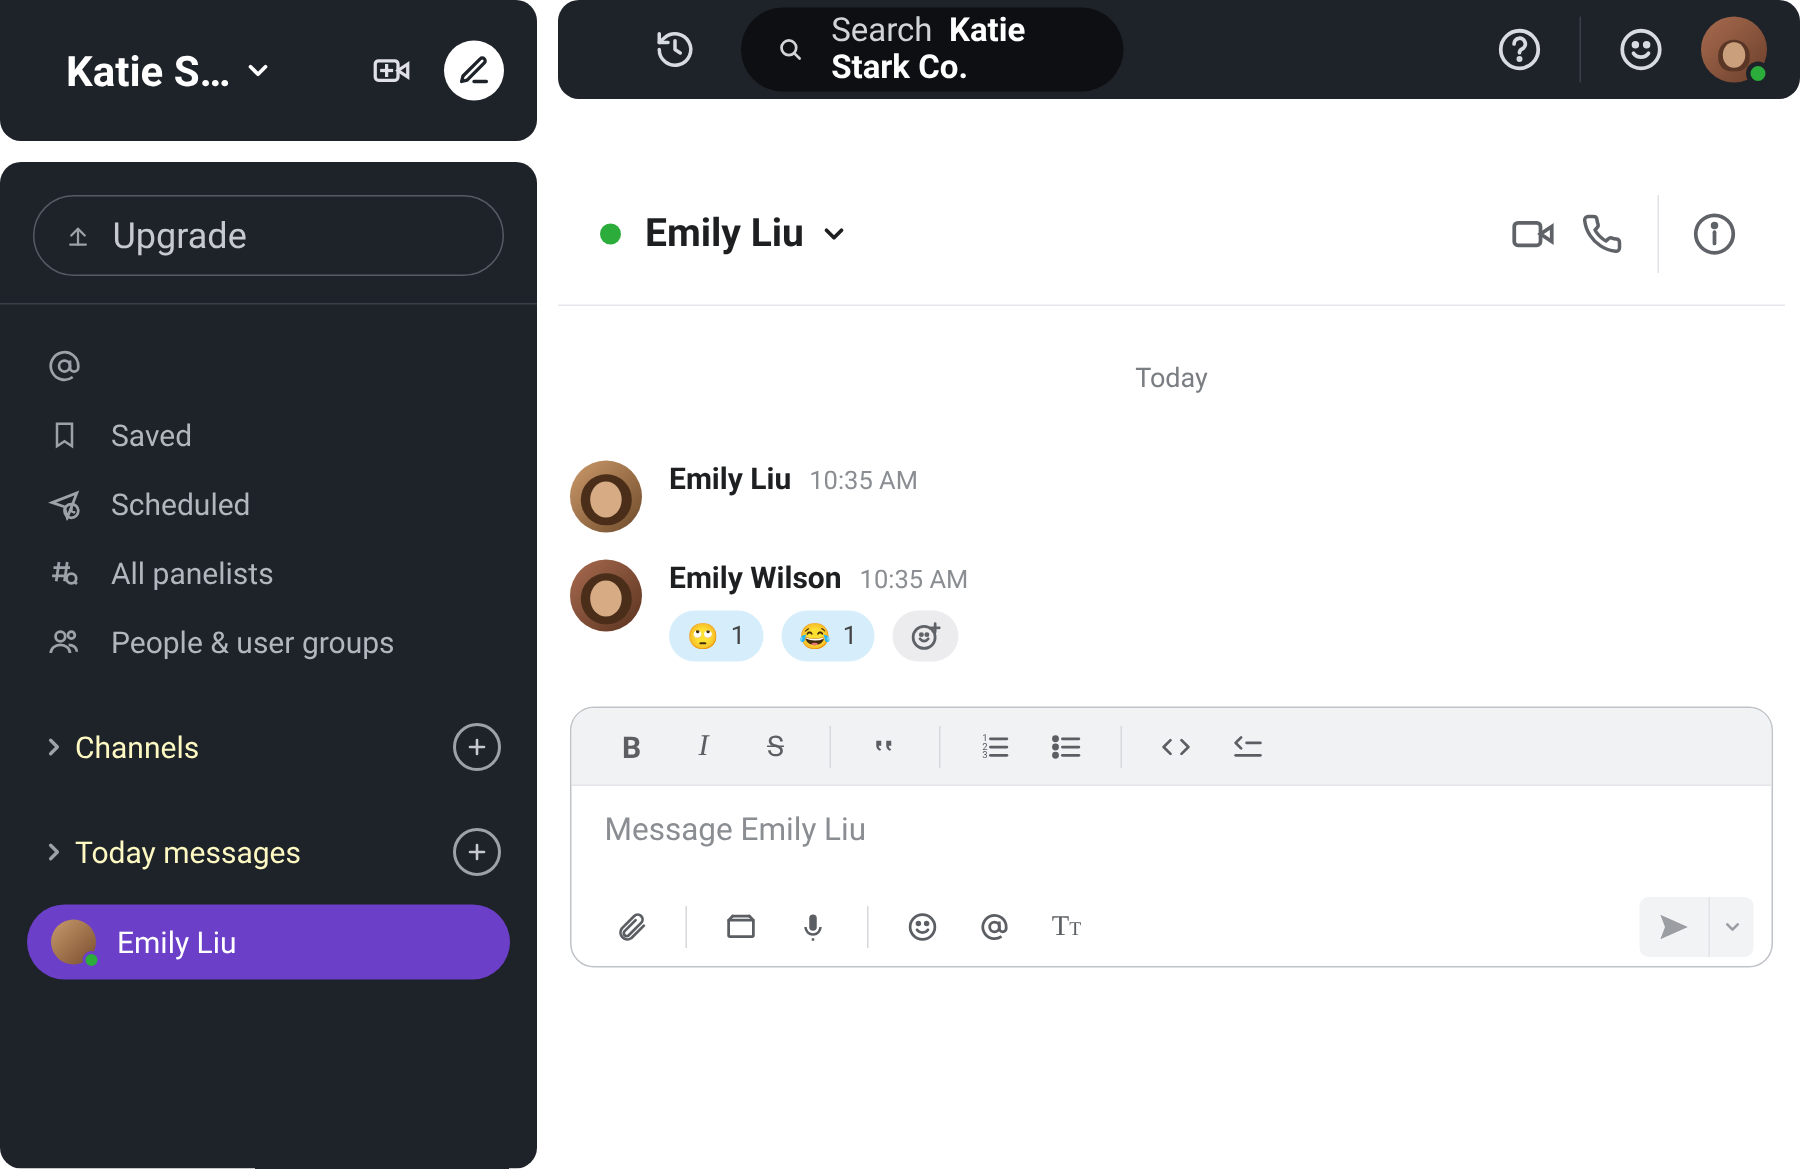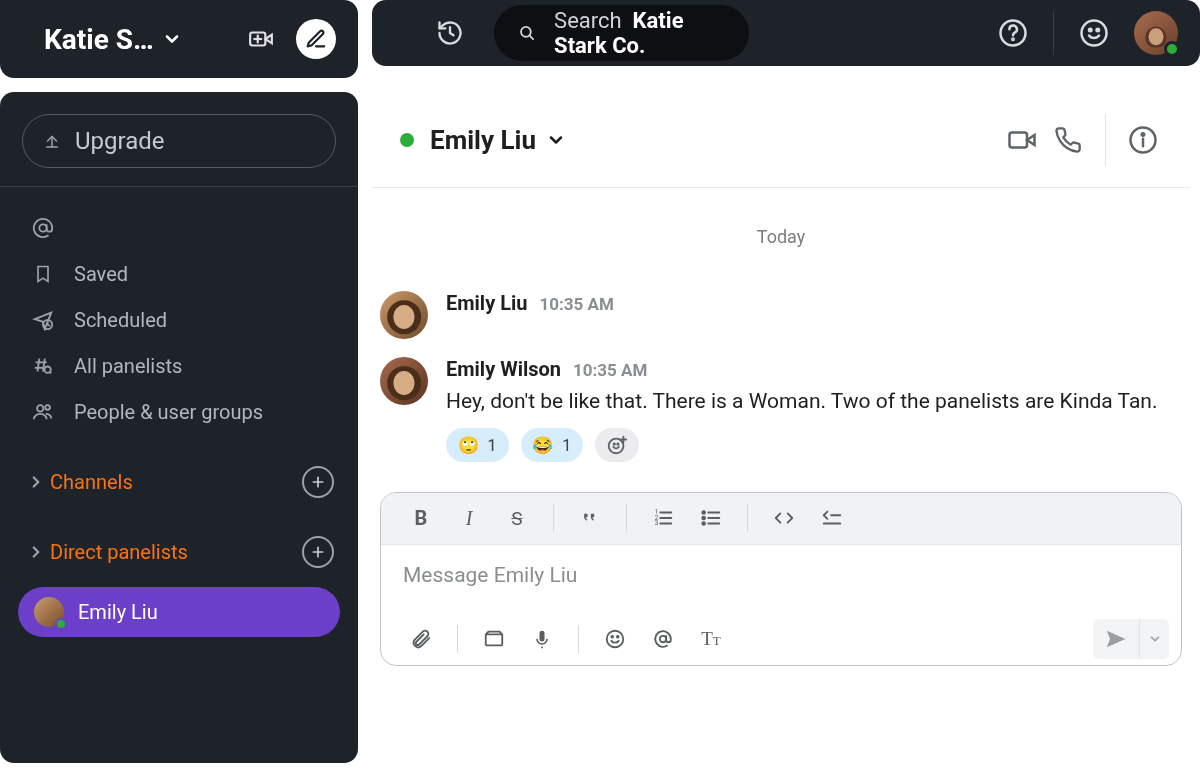--- a/index.html
+++ b/index.html
@@ -8,21 +8,21 @@
     background: #fff;
     width: 1200px;
     height: 779px;
     overflow: hidden;
     position: relative;
   }
   
   .topbars { display:flex; gap:14px; padding:0; }
   .ws-header {
     width: 358px;
-    height: 78px;
+    height: 94px;
     background: #1e2229;
     border-radius: 0 14px 14px 14px;
     display:flex; align-items:center;
     padding: 0 22px 0 44px;
     color:#fff;
   }
   .ws-name { font-size:28px; font-weight:700; color:#fff; flex:0 0 auto; }
   .ws-caret { margin-left:8px; }
   .ws-header .spacer { flex:1; }
   .ws-icon { width:42px; height:42px; display:flex; align-items:center; justify-content:center; color:#dfe1e6; cursor:pointer; border-radius:8px; }
@@ -93,21 +93,21 @@
     color:#b2b6bd;
     border-radius:8px;
     cursor:pointer;
   }
   .nav-icon { width:26px; display:flex; justify-content:center; color:#9da1a8; }
   .section-row {
     display:flex; align-items:center;
     height:46px;
     padding:0 10px 0 8px;
     font-size:20px;
-    color:#f97316;
+    color:#fef9c3;
     margin-top:24px;
     cursor:pointer;
   }
   .section-row .chev { width:28px; display:flex; justify-content:center; }
   .section-row .spacer { flex:1; }
   .plus-circ { width:32px; height:32px; border:2px solid #9da1a8; border-radius:50%; display:flex; align-items:center; justify-content:center; color:#c6c9cf; font-size:20px; }
   .dm-item {
     display:flex; align-items:center; gap:14px;
     height:50px;
     padding:0 16px;
@@ -144,21 +144,21 @@
   .msg { display:flex; gap:18px; padding:8px 0 10px 0; }
   .msg .av { width:48px; height:48px; border-radius:50%; flex:0 0 auto; position:relative; }
   .av.emily { background:linear-gradient(135deg,#cc9a6a,#6e4a2b); }
   .av.nina  { background:linear-gradient(135deg,#a86b4f,#5a3320); }
   .av .face{position:absolute; inset:0; border-radius:50%; overflow:hidden;}
   .av .face::before{content:""; position:absolute; left:50%; top:55%; width:70%; height:70%; background:#4a2e1a; border-radius:50%; transform:translate(-50%,-50%);}
   .av .face::after{content:""; position:absolute; left:50%; top:55%; width:44%; height:50%; background:#d7ab83; border-radius:50%; transform:translate(-50%,-50%);}
   .msg-body { flex:1; }
   .msg-head { display:flex; align-items:baseline; gap:12px; }
   .msg-author { font-size:20px; font-weight:700; color:#1e1f21; }
-  .msg-time { font-size:17px; color:#8a8d92;font-weight:bold; }
+  .msg-time { font-size:17px; color:#8a8d92; }
   .msg-text { font-size:21px; color:#1e1f21; line-height:1.55; margin-top:4px; max-width: 720px;}
   .emoji-row { font-size:20px; letter-spacing:5px; }
   .reactions { display:flex; gap:12px; margin-top:10px; }
   .react-pill {
     display:flex; align-items:center; gap:8px;
     height:34px; padding:0 12px;
     border-radius:17px;
     background:#d6eefc;
     font-size:17px; color:#444;
     cursor:pointer;
@@ -349,21 +349,21 @@
           </svg>
       </span>
     </div>
 
     <div class="section-row">
       <span class="chev">
           <svg width="18" height="18" viewBox="0 0 24 24" fill="none" stroke="#9da1a8" stroke-width="3" stroke-linecap="round" stroke-linejoin="round">
             <polyline points="9 6 15 12 9 18"></polyline>
           </svg>
         </span>
-      <span>Direct panelists</span>
+      <span>Today messages</span>
       <span class="spacer"></span>
       <span class="plus-circ">
         <svg width="16" height="16" viewBox="0 0 24 24" fill="none" stroke="currentColor" stroke-width="2.6" stroke-linecap="round">
             <line x1="12" y1="5" x2="12" y2="19"></line>
             <line x1="5" y1="12" x2="19" y2="12"></line>
           </svg>
       </span>
     </div>
 
     <div class="dm-item">
@@ -426,21 +426,20 @@
 
       <div class="msg">
         <div class="av nina">
             <span class="face"></span>
           </div>
         <div class="msg-body">
           <div class="msg-head">
             <span class="msg-author">Emily Wilson</span>
             <span class="msg-time">10:35 AM</span>
           </div>
-          <div class="msg-text">Hey, don't be like that. There is a Woman. Two of the panelists are Kinda Tan.</div>
           <div class="reactions">
             <span class="react-pill">
               <span>🙄</span>
               <span>1</span>
             </span>
             <span class="react-pill">
               <span>😂</span>
               <span>1</span>
             </span>
             <span class="react-pill add">

